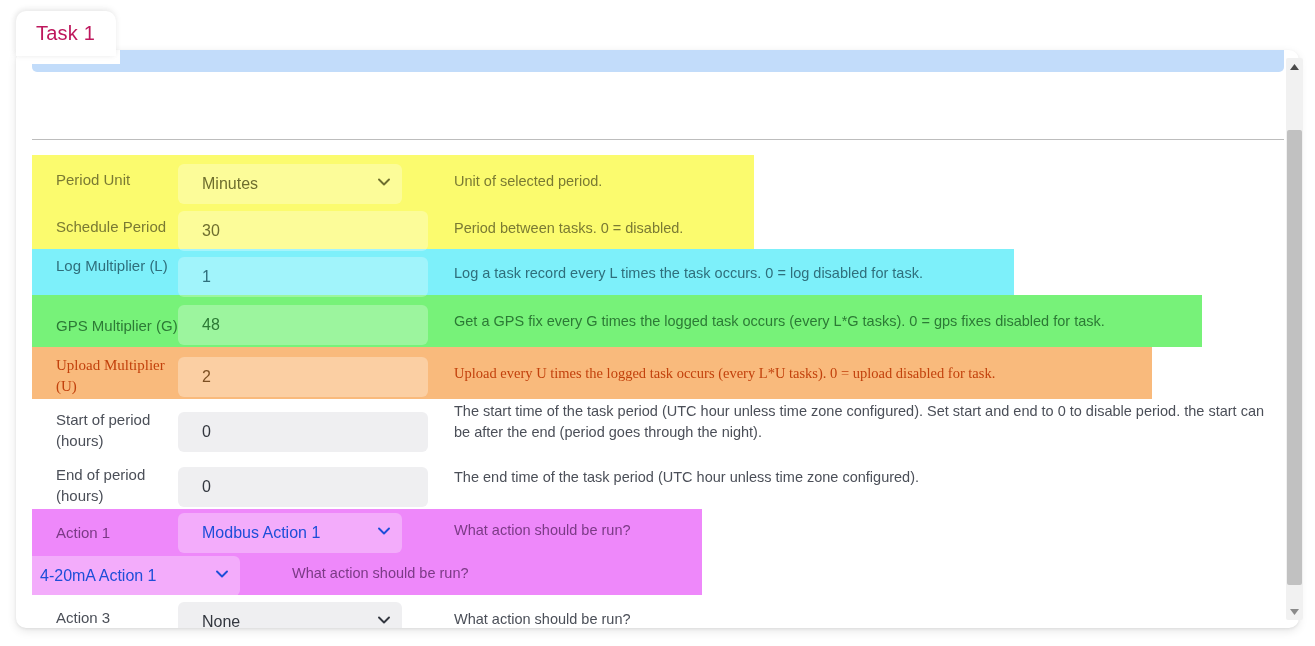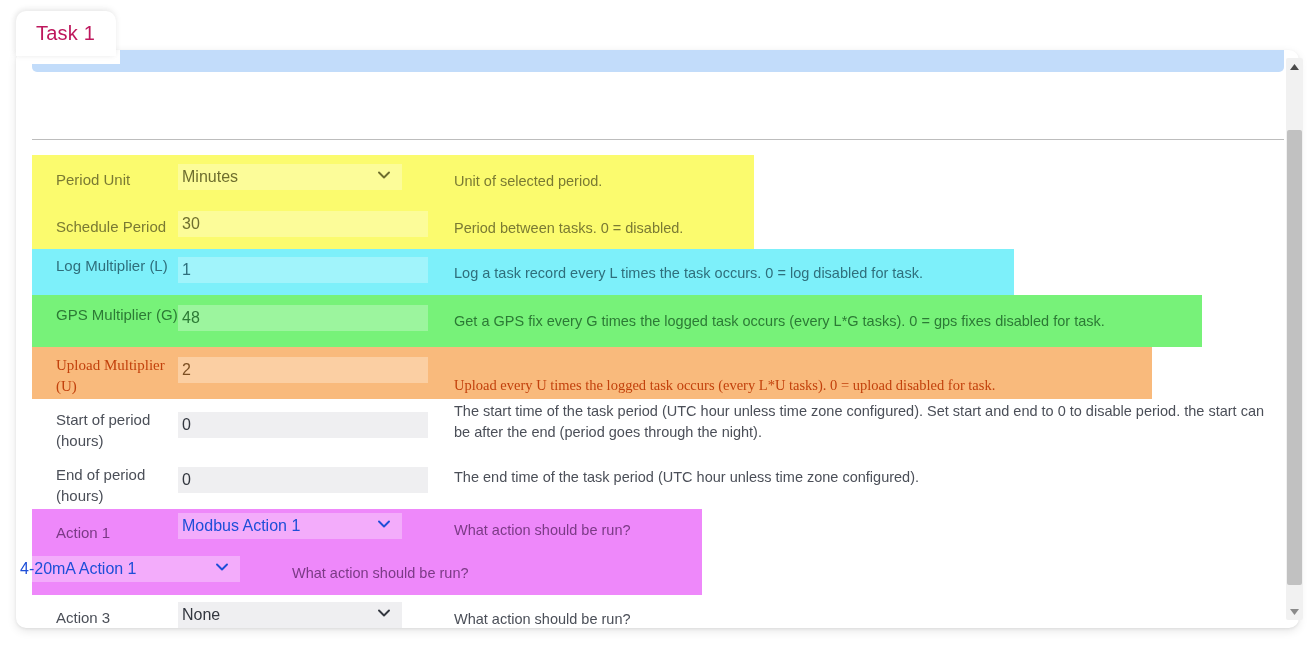--- a/index.html
+++ b/index.html
@@ -142,26 +142,26 @@
     padding-right: 20px;
     font-size: 14.5px;
     line-height: 21px;
     color: #4b4f58;
     padding-top: 4px;
   }
 
   
   .field {
     position: relative;
-    height: 26px;
+    height: 40px;
     background: #efeff1;
-    border-radius: 0;
+    border-radius: 6px;
     display: flex;
     align-items: center;
-    padding: 0 4px;
+    padding: 0 24px;
     font-size: 16px;
     color: #33373f;
     width: 250px;
   }
   .field.sel {
     width: 224px;
     padding-right: 30px;
   }
   .chev {
     position: absolute;
@@ -272,39 +272,39 @@
                 <div class="field">
                   <span>1</span>
                 </div>
               </div>
               <div class="help" style="padding-top:14px">Log a task record every L times the task occurs. 0 = log disabled for task.</div>
             </div>
           </div>
           <div class="row tint-green" style="height: 52px;">
             <div class="hl" style="width:1170px;background:#77f279;"></div>
             <div class="row-content">
-              <div class="lbl" style="padding-top:9px">GPS Multiplier (G)</div>
+              <div class="lbl" style="padding-top:20px">GPS Multiplier (G)</div>
               <div class="ctl" style="padding-top:10px">
                 <div class="field">
                   <span>48</span>
                 </div>
               </div>
               <div class="help" style="padding-top:16px">Get a GPS fix every G times the logged task occurs (every L*G tasks). 0 = gps fixes disabled for task.</div>
             </div>
           </div>
           <div class="row tint-orange" style="height: 52px;">
             <div class="hl" style="width:1120px;background:#f9ba7c;"></div>
             <div class="row-content">
               <div class="lbl" style="padding-top:8px">Upload Multiplier (U)</div>
               <div class="ctl" style="padding-top:10px">
                 <div class="field">
                   <span>2</span>
                 </div>
               </div>
-              <div class="help" style="padding-top:28px">Upload every U times the logged task occurs (every L*U tasks). 0 = upload disabled for task.</div>
+              <div class="help" style="padding-top:16px">Upload every U times the logged task occurs (every L*U tasks). 0 = upload disabled for task.</div>
             </div>
           </div>
           <div class="row" style="height: 55px;">
             <div class="row-content">
               <div class="lbl" style="padding-top:10px">Start of period (hours)</div>
               <div class="ctl" style="padding-top:13px">
                 <div class="field">
                   <span>0</span>
                 </div>
               </div>

